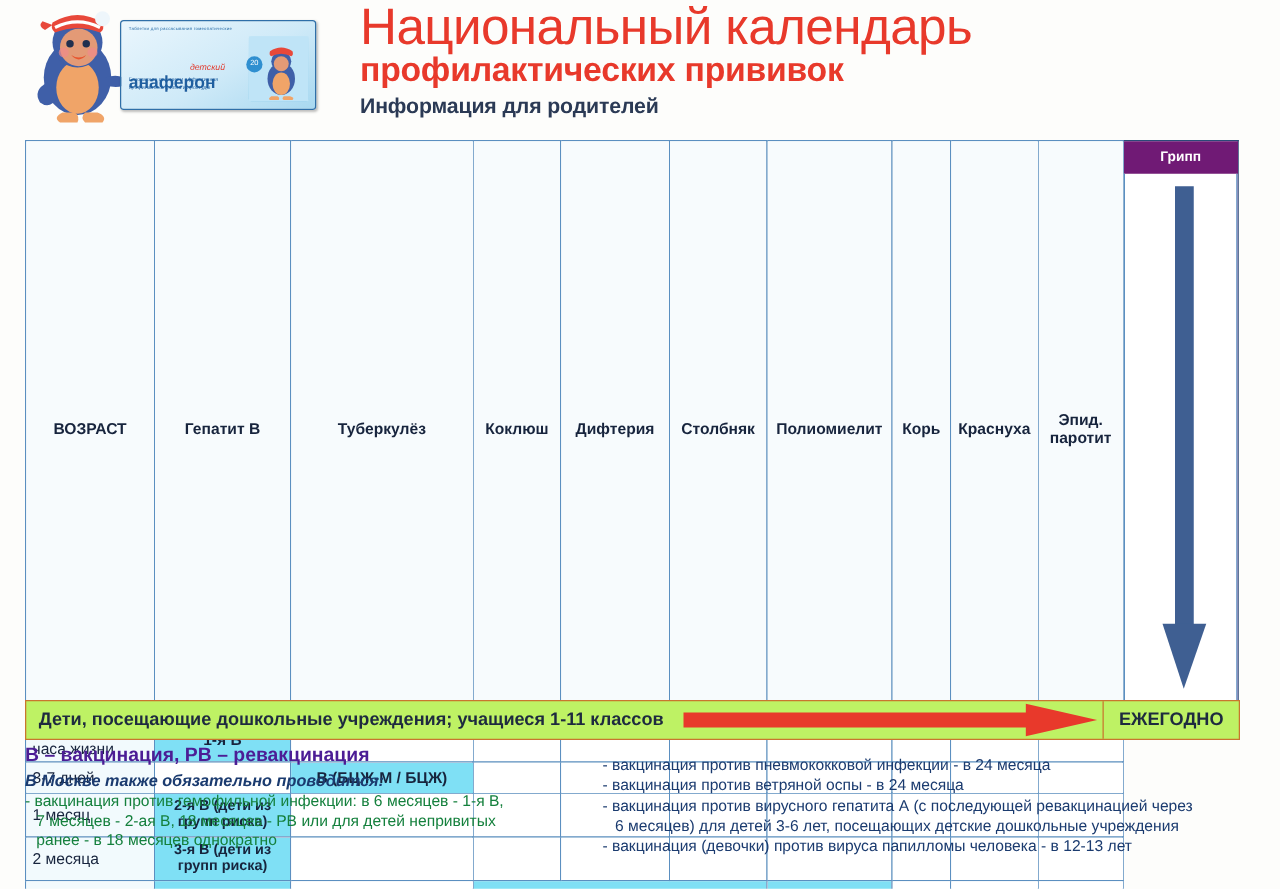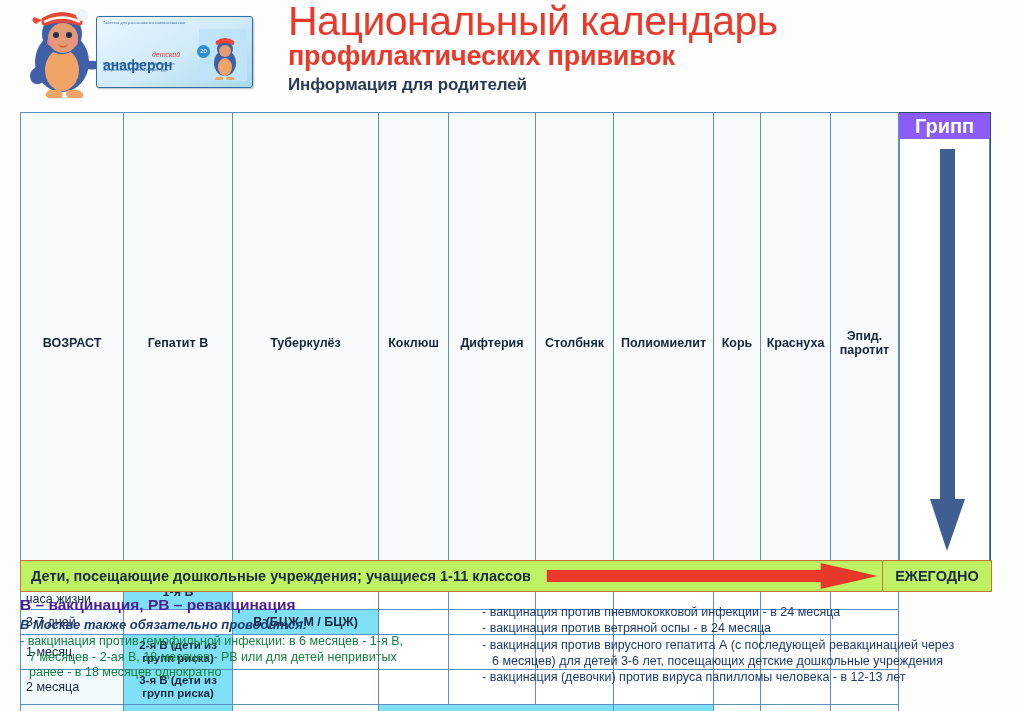--- a/index.html
+++ b/index.html
@@ -29,21 +29,21 @@
   #t1{font-size:41px;font-weight:normal;color:#e8392b;line-height:.96;letter-spacing:-.5px;}
   #t2{font-size:27px;font-weight:bold;color:#e8392b;line-height:1.05;margin-top:1px;letter-spacing:-.2px;}
   #t3{font-size:17px;font-weight:bold;color:#2b3a55;margin-top:4px;letter-spacing:-.1px;}
 
   
   #tablewrap{position:absolute;left:20px;top:112px;width:970px;}
   table{border-collapse:collapse;width:970px;table-layout:fixed;}
   th,td{border:1px solid #5b8fc0;padding:0;font-size:12.5px;text-align:center;
         color:#17243d;background:#ffffff;position:relative;}
   thead th{height:26px;font-weight:bold;font-size:12.5px;background:#f7fbfd;line-height:1.05;}
-  th.flu{background:#8b5cf6;color:#ffffff;font-size:20px;border-color:#2b4a77;}
+  th.flu{background:#701a75;color:#ffffff;font-size:11px;border-color:#2b4a77;}
   td.age{text-align:left;padding-left:5px;font-size:12.5px;font-weight:normal;
         background:#f2fafd;line-height:1.15;}
   td.cy{background:#7fe0f5;font-weight:bold;}
   td.sm{font-size:11.5px;line-height:1.12;}
   tr.r-tall td{height:34px;}
   tr.r-short td{height:24px;}
 
   
   #orangebar{position:absolute;left:20px;top:560px;width:970px;height:30px;
      background:#bef264;border:1px solid #c9762e;display:flex;align-items:center;}

